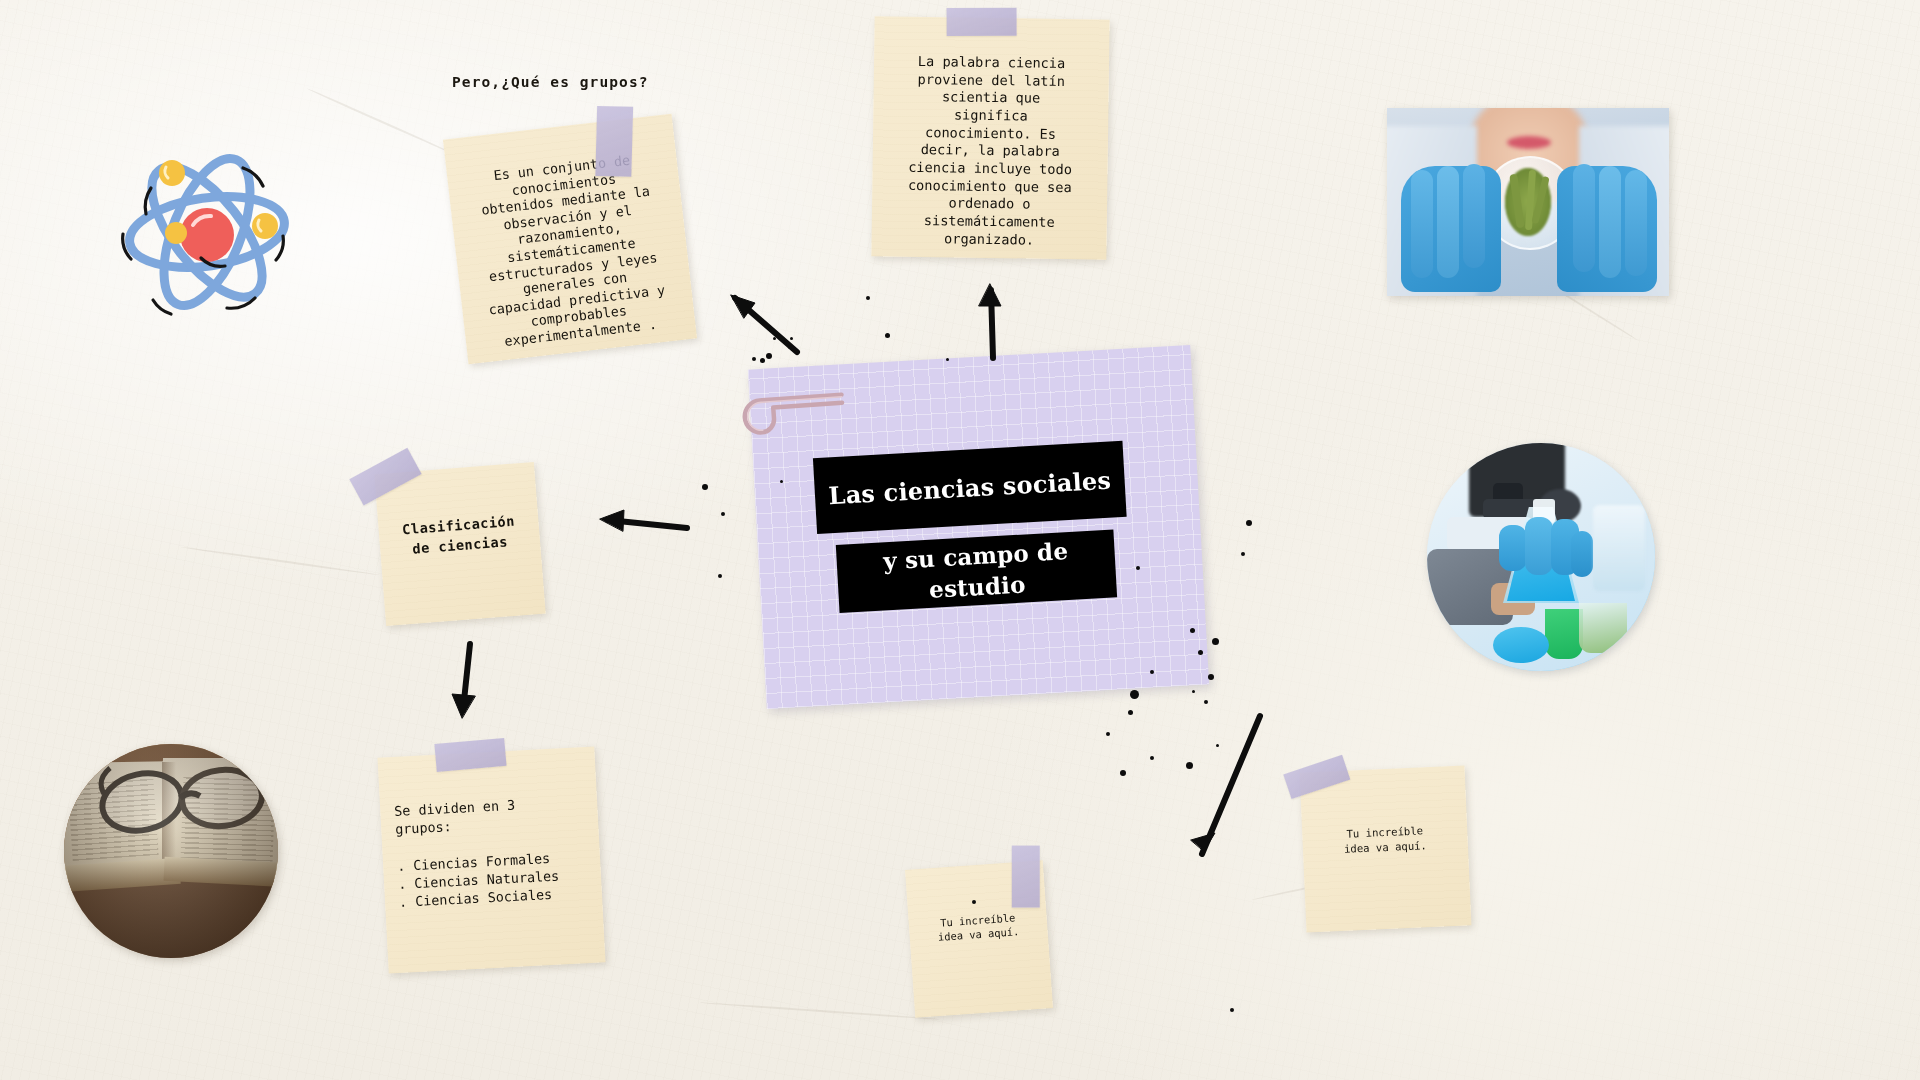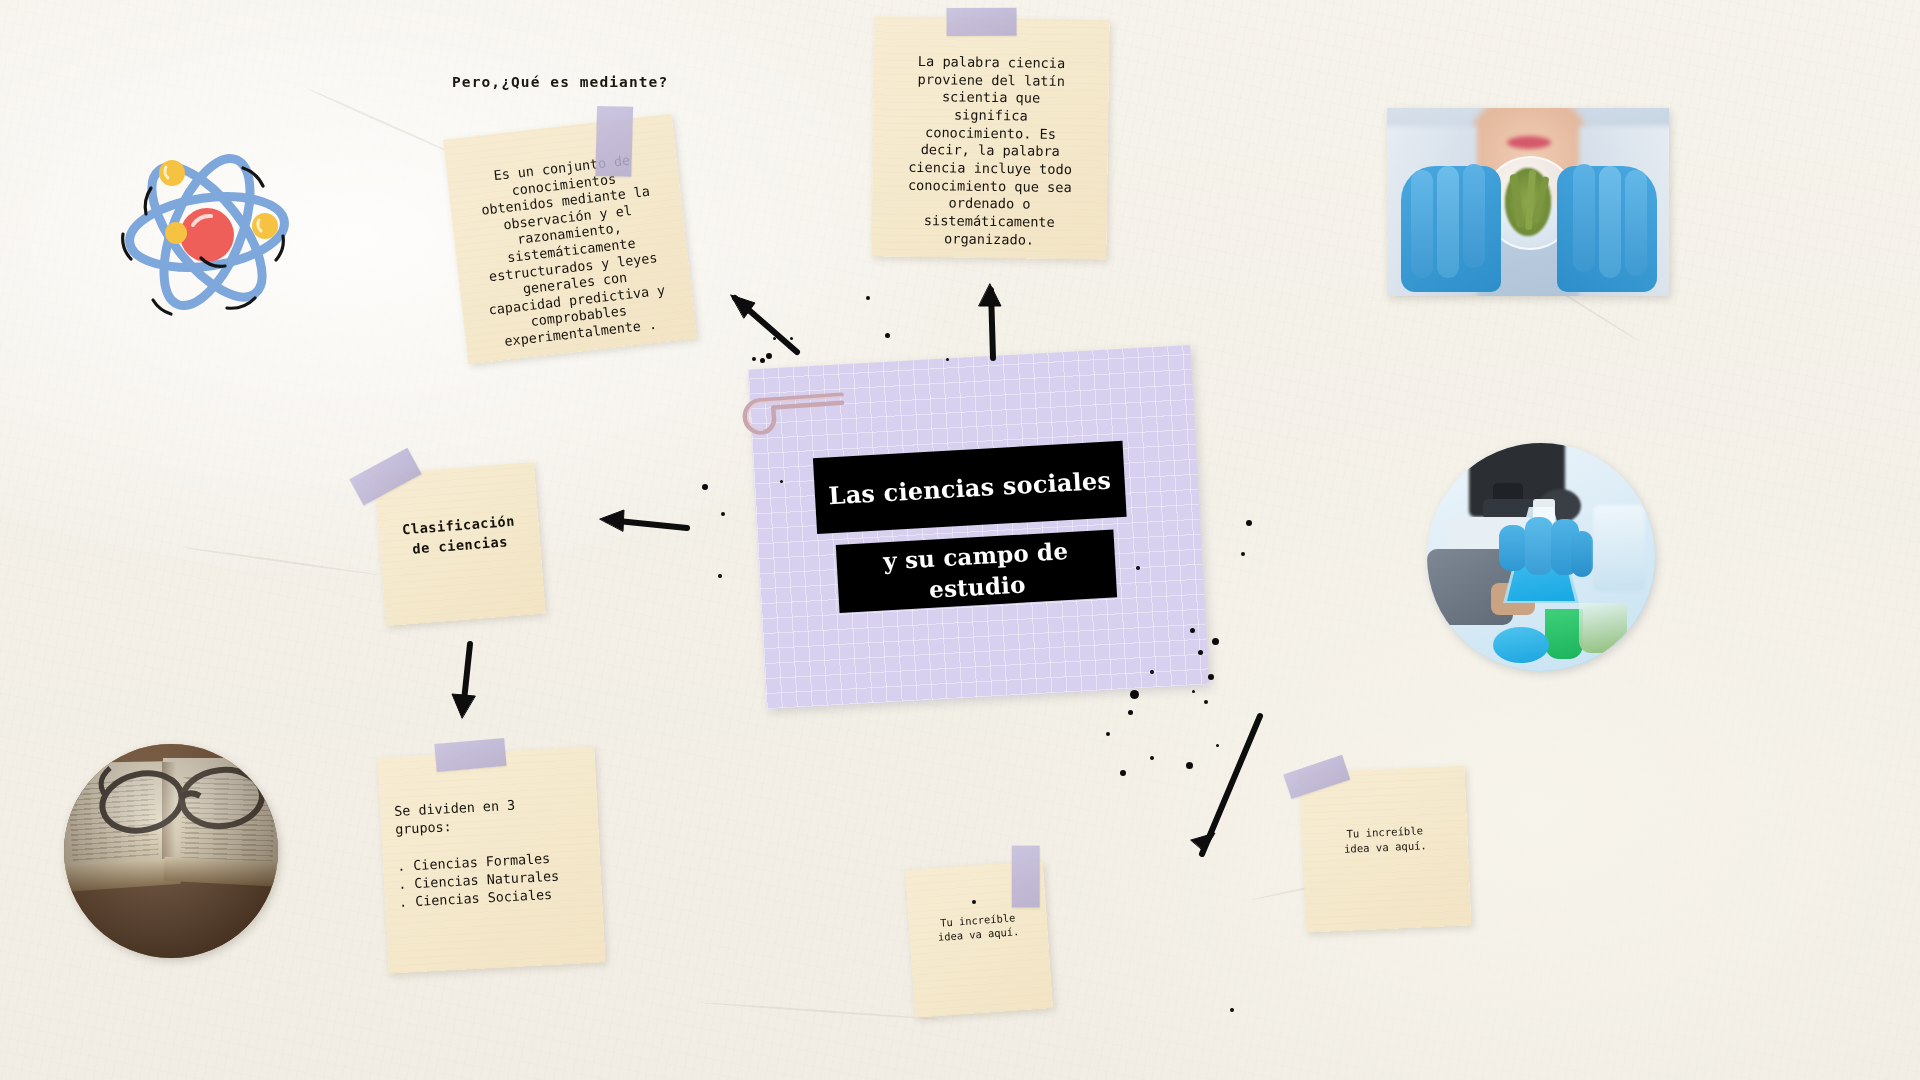--- a/index.html
+++ b/index.html
@@ -101,21 +101,21 @@
 
 <div id="canvas">
 
   <div class="fiber" style="left:300px;top:120px;width:160px;height:2px;transform:rotate(24deg);"></div>
   <div class="fiber" style="left:980px;top:60px;width:120px;height:2px;transform:rotate(-18deg);"></div>
   <div class="fiber" style="left:180px;top:560px;width:200px;height:2px;transform:rotate(8deg);"></div>
   <div class="fiber" style="left:1250px;top:880px;width:180px;height:2px;transform:rotate(-12deg);"></div>
   <div class="fiber" style="left:700px;top:1010px;width:240px;height:2px;transform:rotate(4deg);"></div>
   <div class="fiber" style="left:1500px;top:300px;width:150px;height:2px;transform:rotate(32deg);"></div>
 
-  <div id="heading">Pero,¿Qué es mediante?</div>
+  <div id="heading">Pero,¿Qué es grupos?</div>
 
   <svg style="position:absolute;left:115px;top:140px;width:185px;height:185px;" viewBox="0 0 185 185">
     <g fill="none" stroke="#7ea7dc" stroke-width="9" stroke-linecap="round">
       <ellipse cx="92" cy="92" rx="78" ry="34" transform="rotate(-8 92 92)"></ellipse>
       <ellipse cx="92" cy="92" rx="78" ry="34" transform="rotate(52 92 92)"></ellipse>
       <ellipse cx="92" cy="92" rx="78" ry="34" transform="rotate(112 92 92)"></ellipse>
     </g>
     <circle cx="92" cy="95" r="27" fill="#ef5f5a"></circle>
     <path d="M78 85 a20 20 0 0 1 18 -9" stroke="#ffd9d6" stroke-width="4" fill="none" stroke-linecap="round"></path>
     <circle cx="57" cy="33" r="13" fill="#f5c242"></circle>

